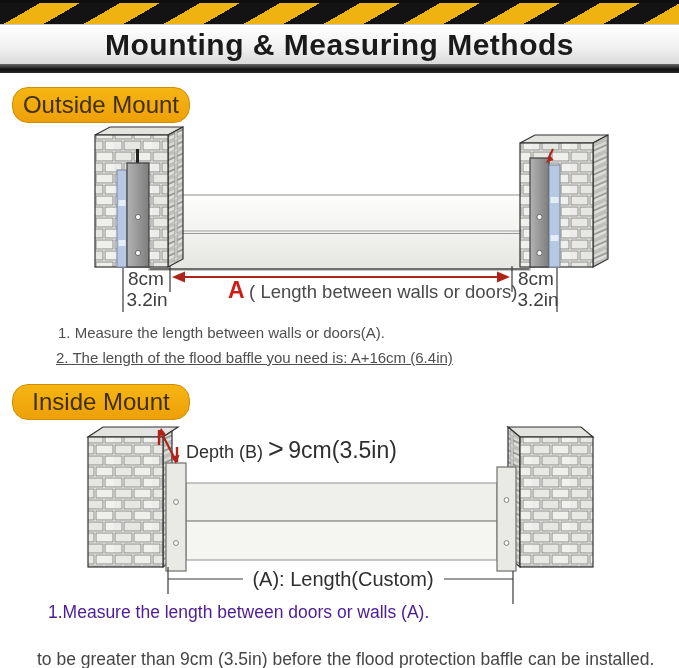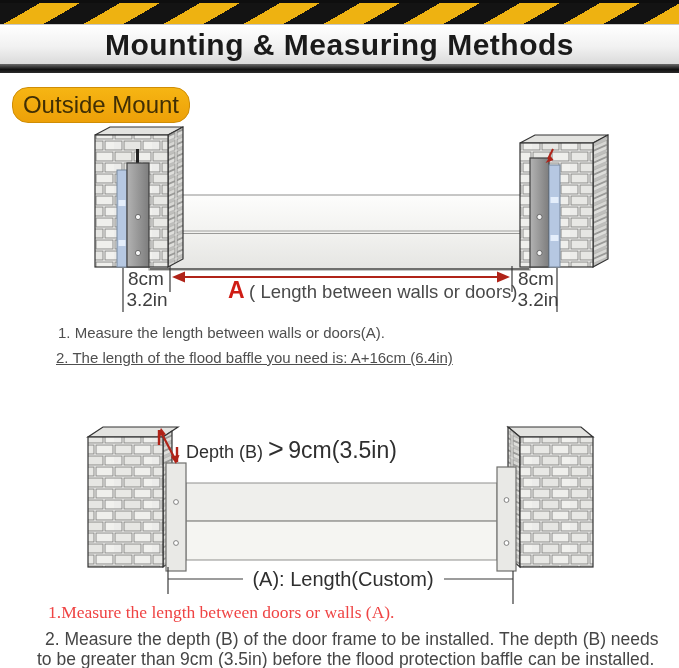--- a/index.html
+++ b/index.html
@@ -144,20 +144,23 @@
     <text x="538" y="221" text-anchor="middle" font-size="19" fill="#3f3f3f">3.2in</text>
     <text x="228" y="213">
       <tspan font-size="23" font-weight="bold" fill="#cf1d15">A</tspan>
       <tspan font-size="18.5" fill="#4a4a4a">( Length between walls or doors)</tspan>
     </text>
   </svg>
 
   <div class="instr" style="left:58px;top:324px;">1. Measure the length between walls or doors(A).</div>
   <div class="instr" style="left:56px;top:349px;text-decoration:underline;">2. The length of the flood baffle you need is: A+16cm (6.4in)</div>
 
+  <div class="mount-badge badge-inside">
+    <span>Inside Mount</span>
+  </div>
 
   <svg id="inside-svg" class="diagram" width="679" height="186" viewBox="0 0 679 186">
     <defs>
       <pattern id="bricks2" width="38" height="22" patternUnits="userSpaceOnUse">
         <rect width="38" height="22" fill="#fbfbf9"></rect>
         <g stroke="#8a8a88" stroke-width="1">
           <rect x="1" y="1" width="17" height="9" fill="#e8e8e5"></rect>
           <rect x="20" y="1" width="17" height="9" fill="#efefec"></rect>
           <rect x="-9" y="12" width="17" height="9" fill="#ececea"></rect>
           <rect x="10" y="12" width="17" height="9" fill="#e6e6e3"></rect>
@@ -219,17 +222,16 @@
 
     <g stroke="#3a3a3a" stroke-width="1.2">
       <line x1="168" y1="145" x2="168" y2="172"></line>
       <line x1="513" y1="149" x2="513" y2="182"></line>
       <line x1="168" y1="157" x2="243" y2="157"></line>
       <line x1="444" y1="157" x2="513" y2="157"></line>
     </g>
     <text x="343" y="164" text-anchor="middle" font-size="20" fill="#2f2f2f">(A): Length(Custom)</text>
   </svg>
 
-  <div class="instr" style="left:48px;top:602px;font-size:17.5px;color:#ef4444;font-family:Liberation Serif, serif;">1.Measure the length between doors or walls (A).</div>
-  <div class="instr" style="left:45px;top:629px;font-size:17.5px;color:#464646;">2. Measure the depth (B) of the door frame to be installed. The depth (B) needs</div>
+  <div class="instr" style="left:48px;top:602px;font-size:17.5px;color:#4c1d95;">1.Measure the length between doors or walls (A).</div>
   <div class="instr" style="left:37px;top:649px;font-size:17.5px;color:#464646;">to be greater than 9cm (3.5in) before the flood protection baffle can be installed.</div>
 
 </div>
 
 </body></html>

